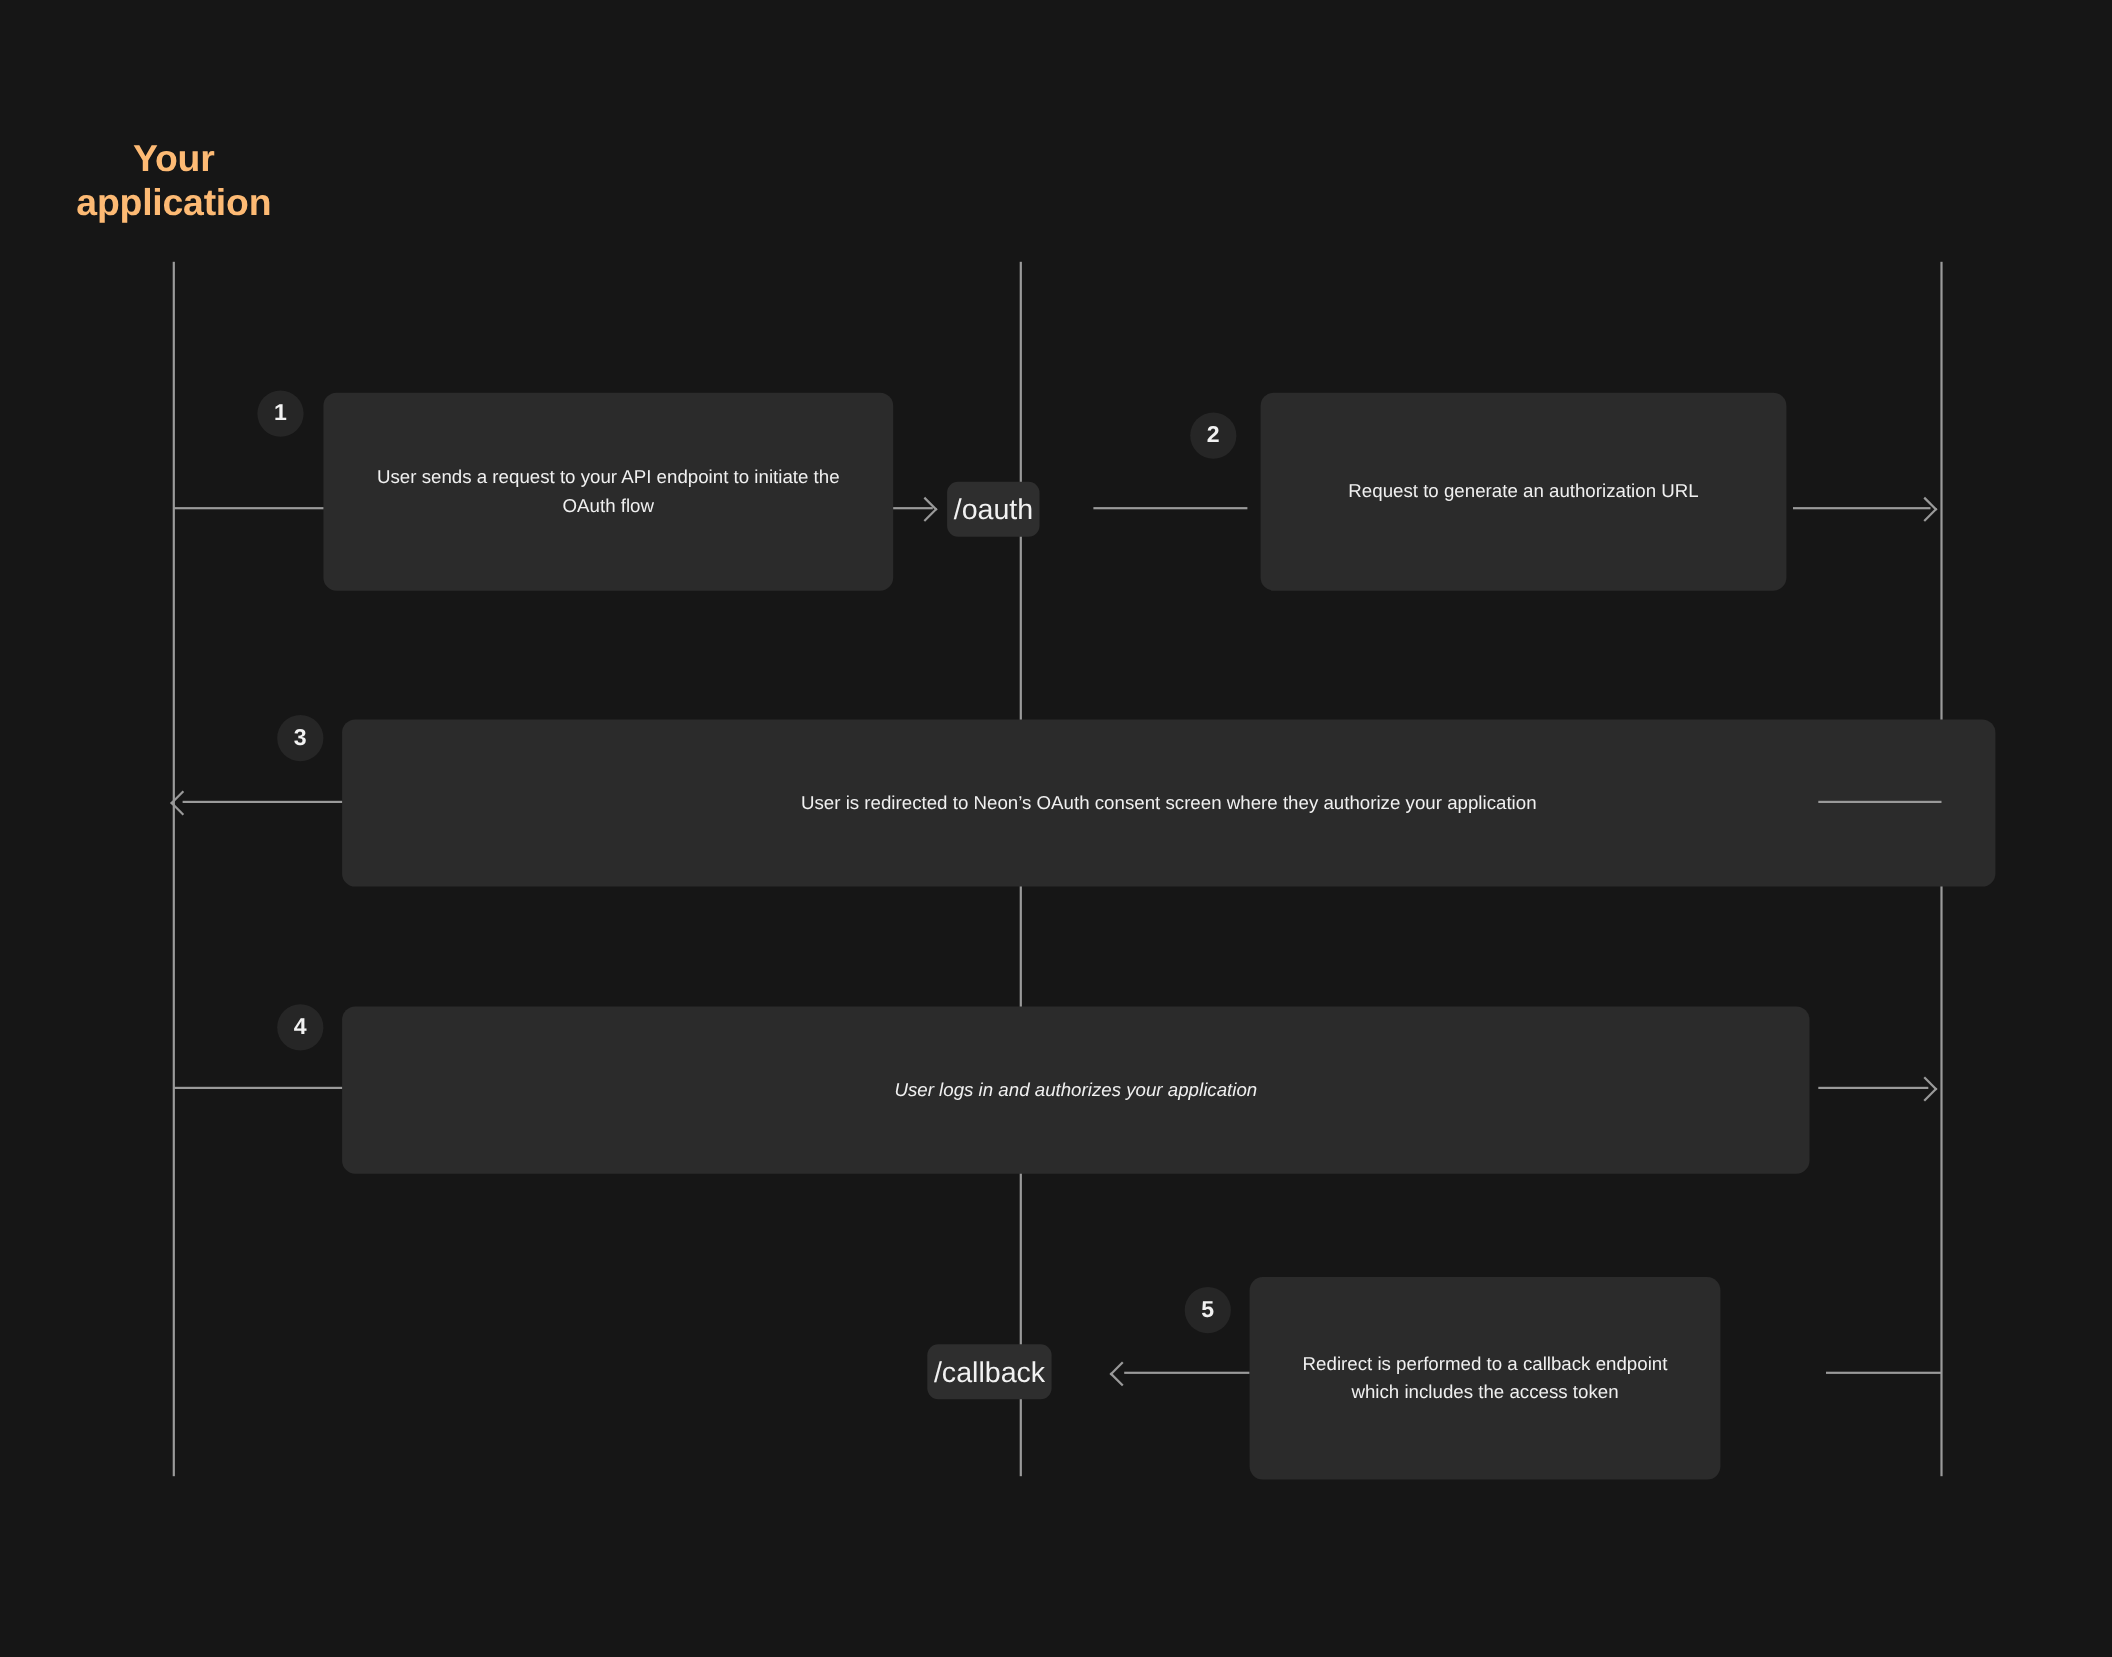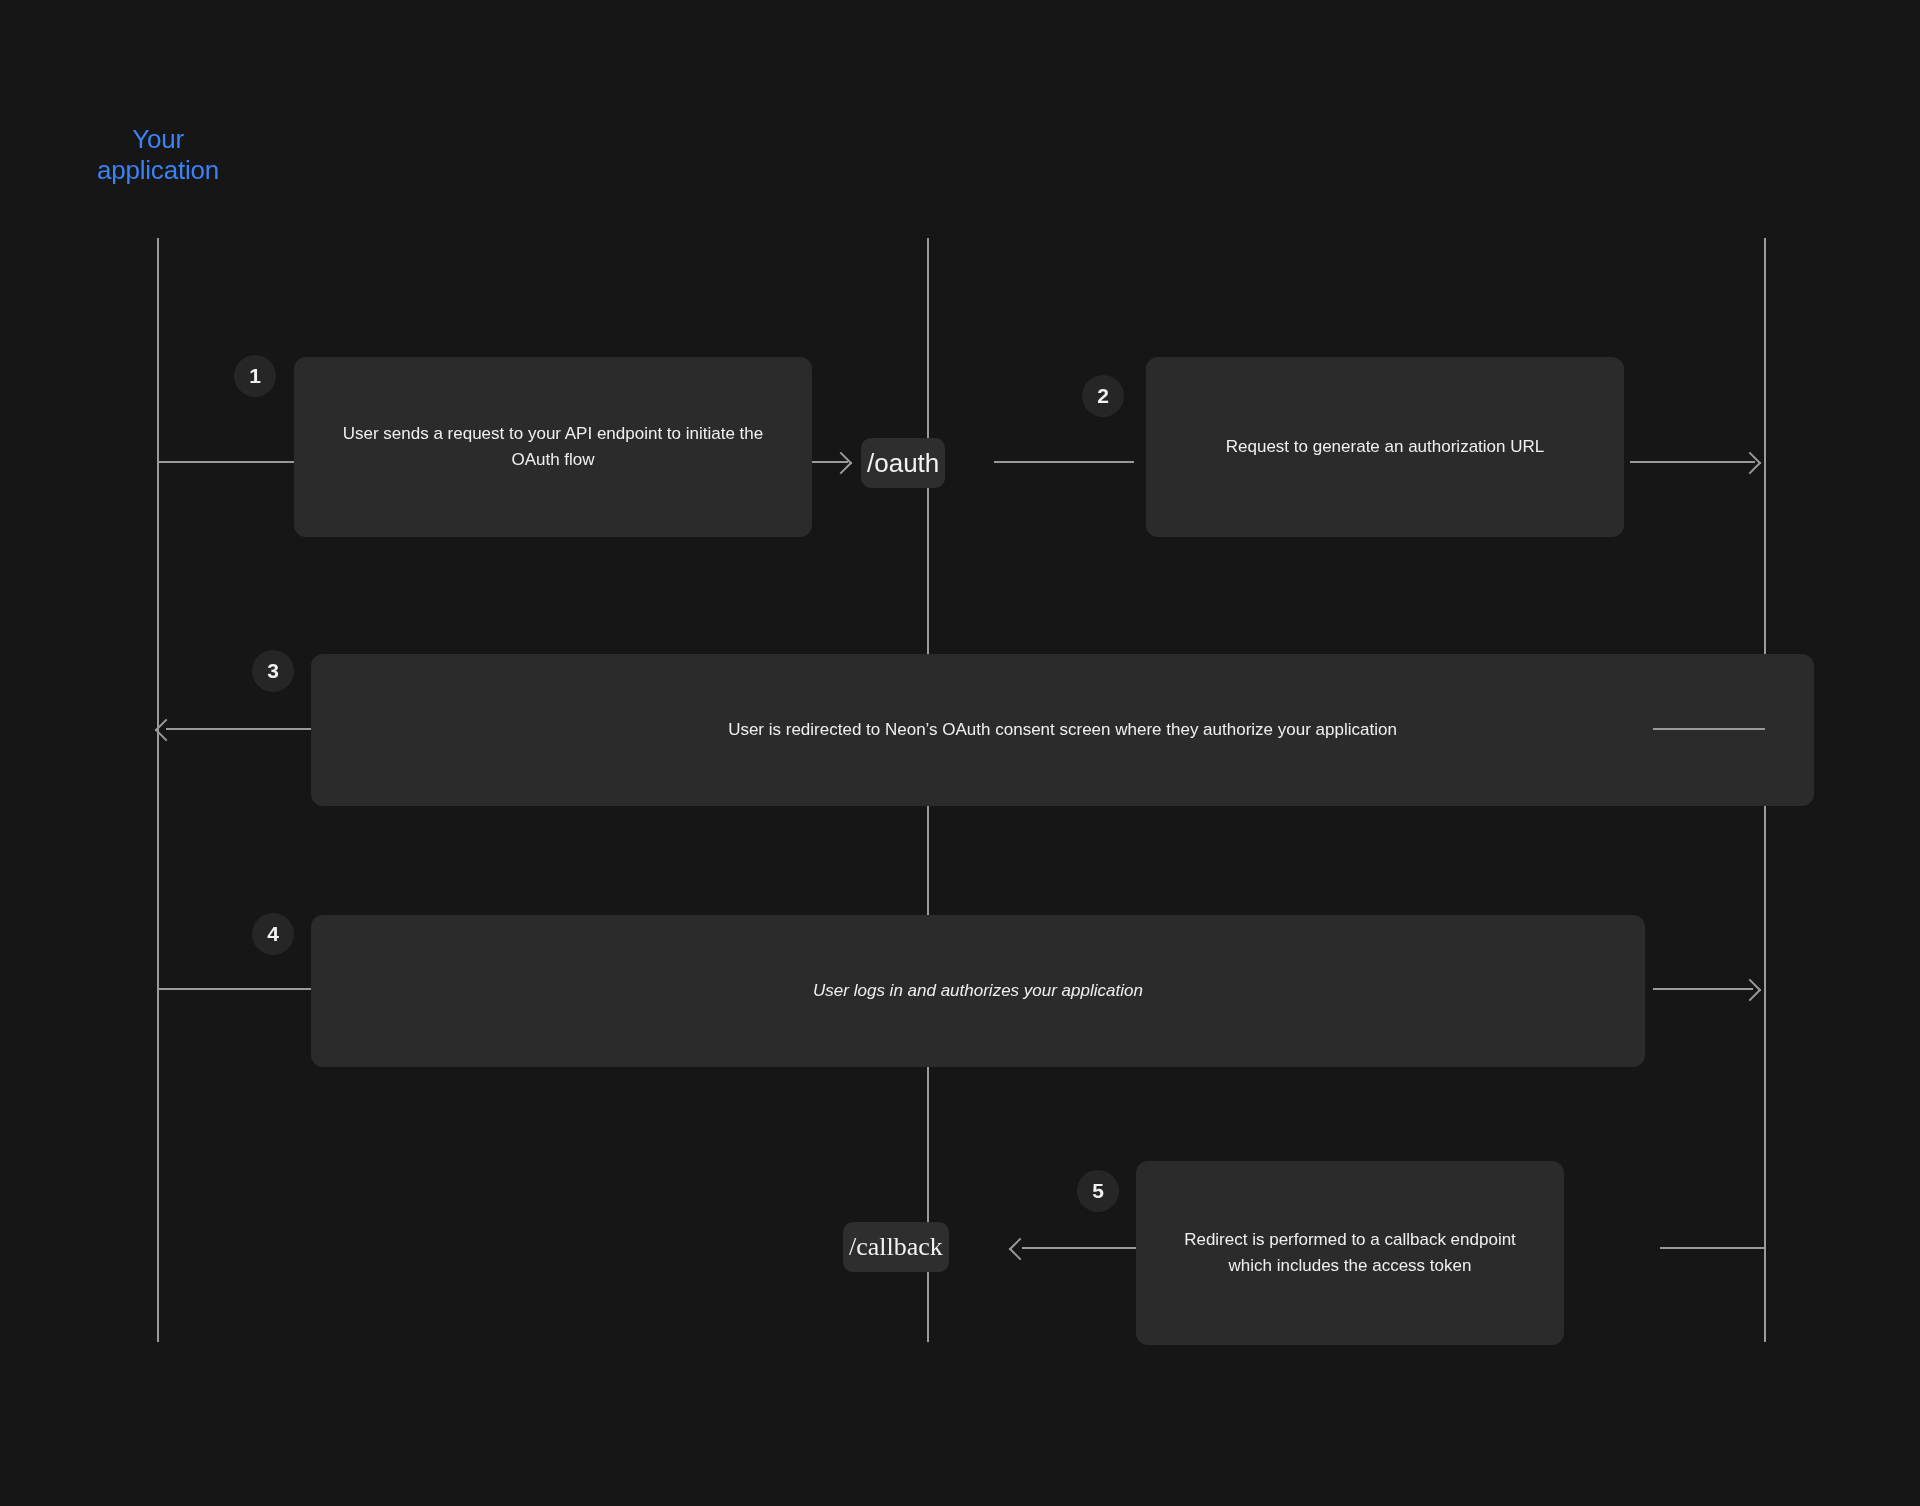--- a/index.html
+++ b/index.html
@@ -28,23 +28,23 @@
     top: 238px;
     height: 1104px;
   }
   .lifeline.l0 { left: 157px; }
   .lifeline.l1 { left: 927px; }
   .lifeline.l2 { left: 1764px; }
 
   
   .actor {
     position: absolute;
-    color: #3b82f6;
-    font-size: 26px;
-    font-weight: 400;
+    color: #fdba74;
+    font-size: 34px;
+    font-weight: 700;
     line-height: 1.18;
     letter-spacing: -0.2px;
     text-align: center;
     white-space: pre-line;
   }
   .actor.a0 {
     left: 48px;
     top: 124px;
     width: 220px;
   }
@@ -166,21 +166,21 @@
 
   <div class="row">
     <div class="conn" style="left:158px; top:988px; width:154px;"></div>
     <div class="badge" style="left:252px; top:913px;">4</div>
     <div class="msgbox" style="left:311px; top:915px; width:1334px; height:152px;font-style:italic;">User logs in and authorizes your application</div>
     <div class="conn" style="left:1653px; top:988px; width:100px;"></div>
     <div class="chev right" style="left:1742px; top:982px;"></div>
   </div>
 
   <div class="row">
-    <div class="pill" style="left:843px; top:1222px;font-family:Liberation Serif, serif;">/callback</div>
+    <div class="pill" style="left:843px; top:1222px;">/callback</div>
     <div class="chev left" style="left:1012px; top:1241px;"></div>
     <div class="conn" style="left:1022px; top:1247px; width:114px;"></div>
     <div class="badge" style="left:1077px; top:1170px;">5</div>
     <div class="msgbox" style="left:1136px; top:1161px; width:428px; height:184px;">Redirect is performed to a callback endpoint which includes the access token</div>
     <div class="conn" style="left:1660px; top:1247px; width:105px;"></div>
   </div>
 
 </div>
 
 </body></html>

